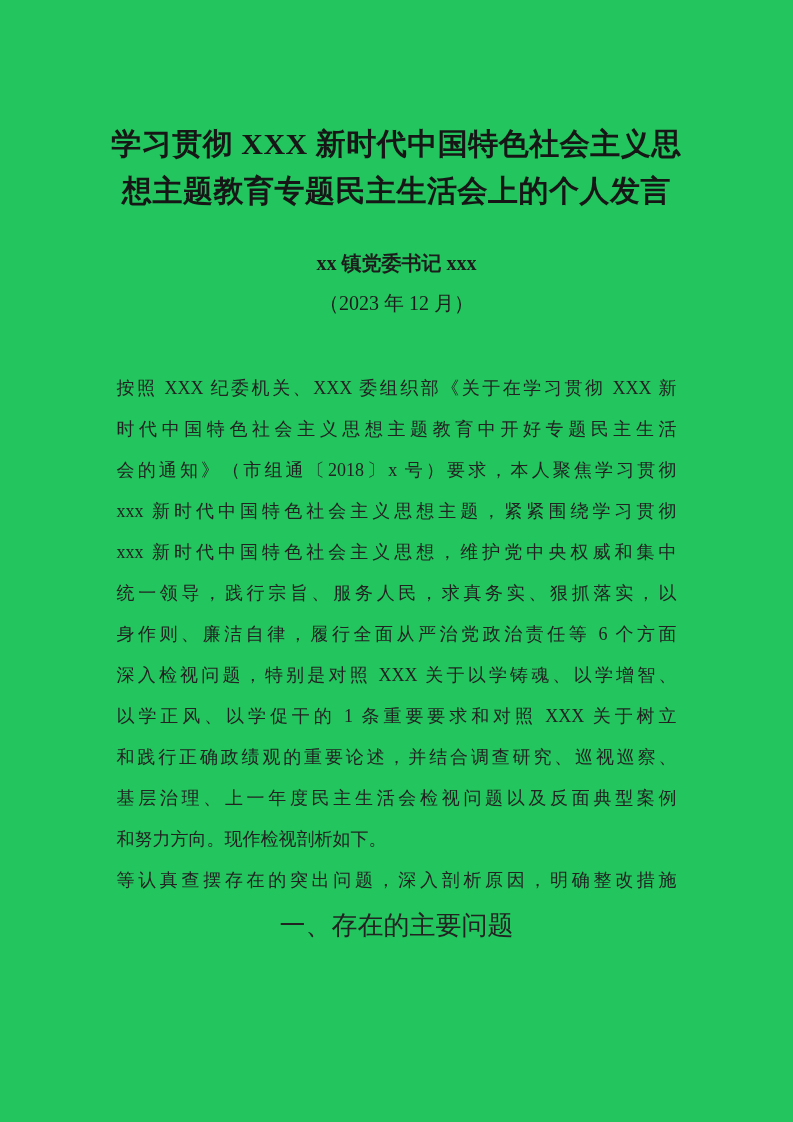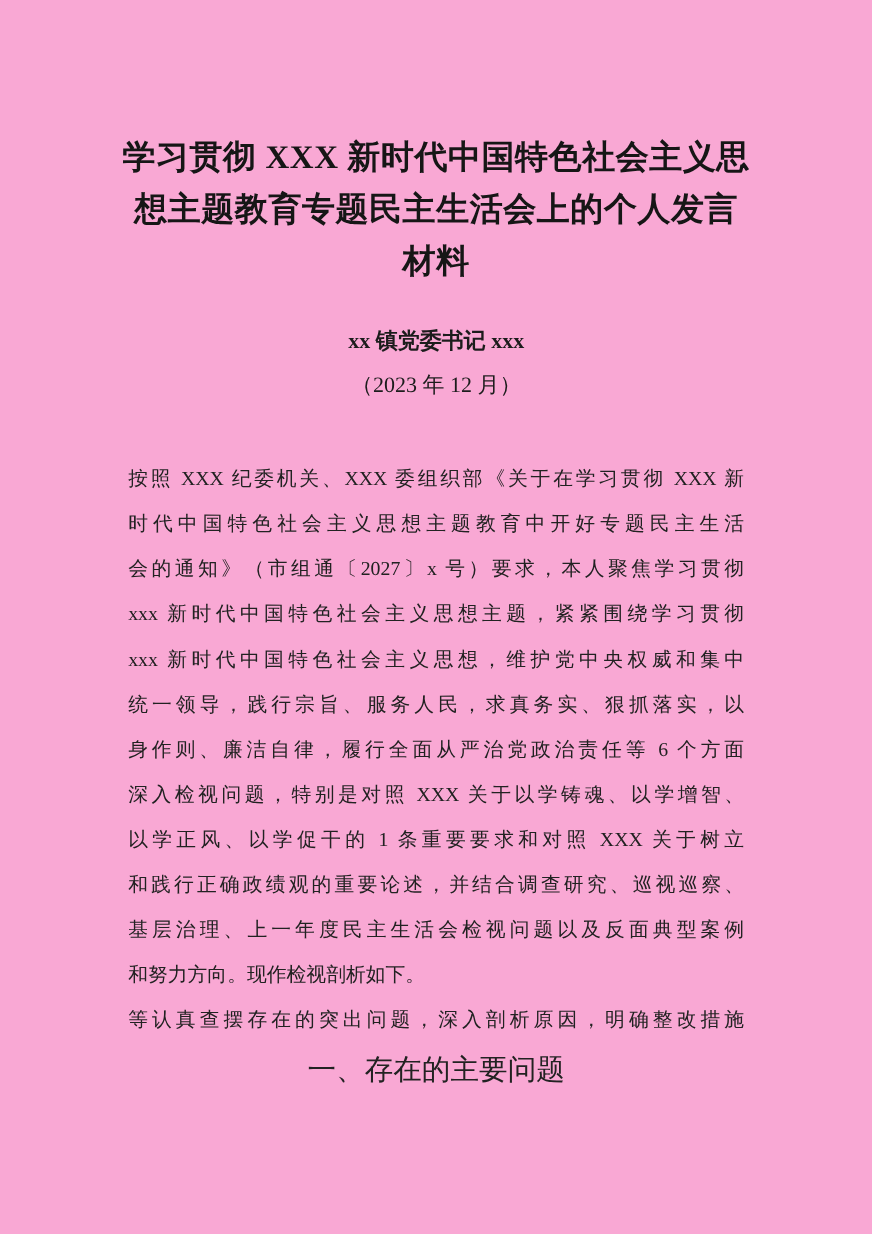--- a/index.html
+++ b/index.html
@@ -1,19 +1,19 @@
 <!DOCTYPE html>
 <html><head>
 <meta charset="utf-8">
 <style>
   html,body{margin:0;padding:0;background:#ffffff;}
   .page{
     position:relative;
     width:793px;height:1122px;
-    background:#f9a8d4;
+    background:#22c55e;
     font-family:"Liberation Serif", serif;
     color:#1c1c1c;
     overflow:hidden;
   }
   .title{
     margin:0;
     padding-top:120px;
     text-align:center;
     font-size:30px;
     font-weight:800;
@@ -64,31 +64,30 @@
   }
 </style>
 </head>
 <body>
 
 <div class="page">
 
   <h1 class="title">
     <span class="tline">学习贯彻 XXX 新时代中国特色社会主义思</span>
     <span class="tline">想主题教育专题民主生活会上的个人发言</span>
-    <span class="tline">材料</span>
   </h1>
 
   <p class="byline">xx 镇党委书记 xxx</p>
 
   <p class="dateline">（2023 年 12 月）</p>
 
   <div class="bodytext">
     <div class="bline">按照 XXX 纪委机关、XXX 委组织部《关于在学习贯彻 XXX 新</div>
     <div class="bline">时代中国特色社会主义思想主题教育中开好专题民主生活</div>
-    <div class="bline">会的通知》（市组通〔2027〕x 号）要求，本人聚焦学习贯彻</div>
+    <div class="bline">会的通知》（市组通〔2018〕x 号）要求，本人聚焦学习贯彻</div>
     <div class="bline">xxx 新时代中国特色社会主义思想主题，紧紧围绕学习贯彻</div>
     <div class="bline">xxx 新时代中国特色社会主义思想，维护党中央权威和集中</div>
     <div class="bline">统一领导，践行宗旨、服务人民，求真务实、狠抓落实，以</div>
     <div class="bline">身作则、廉洁自律，履行全面从严治党政治责任等 6 个方面</div>
     <div class="bline">深入检视问题，特别是对照 XXX 关于以学铸魂、以学增智、</div>
     <div class="bline">以学正风、以学促干的 1 条重要要求和对照 XXX 关于树立</div>
     <div class="bline">和践行正确政绩观的重要论述，并结合调查研究、巡视巡察、</div>
     <div class="bline">基层治理、上一年度民主生活会检视问题以及反面典型案例</div>
     <div class="bline last">和努力方向。现作检视剖析如下。</div>
     <div class="bline">等认真查摆存在的突出问题，深入剖析原因，明确整改措施</div>

